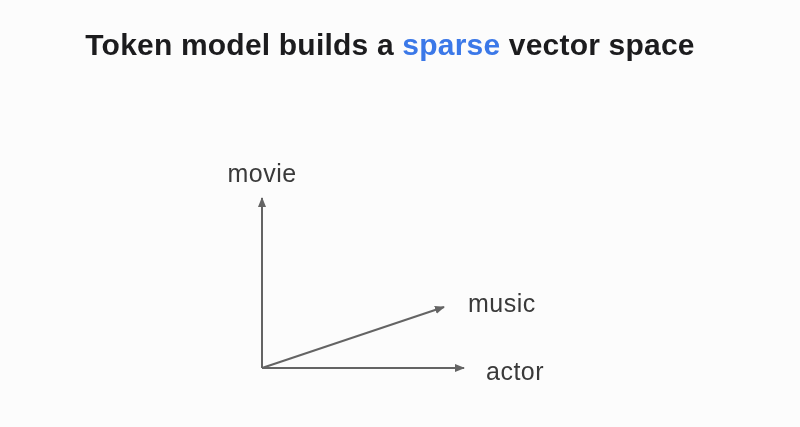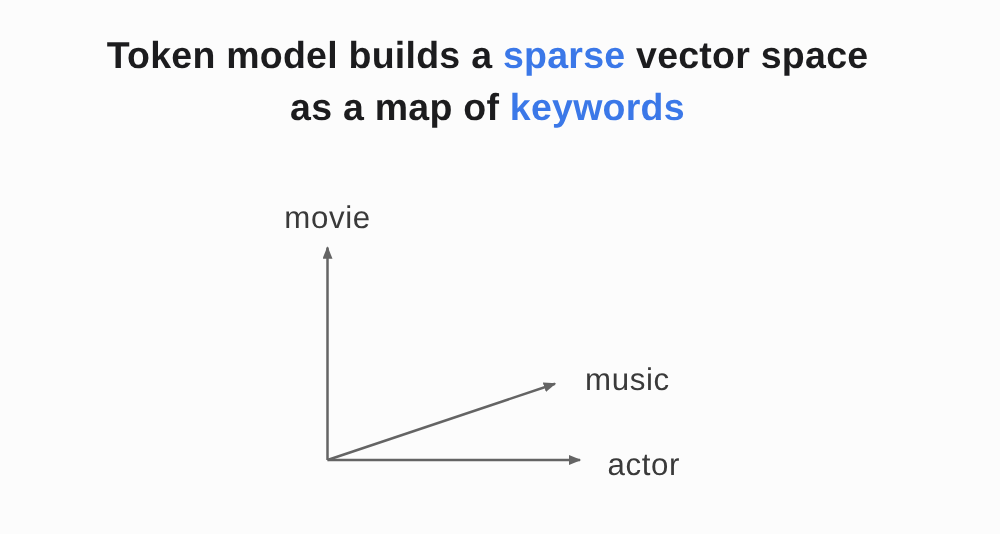--- a/index.html
+++ b/index.html
@@ -41,23 +41,20 @@
     letter-spacing: 0.5px;
   }
 </style>
 </head>
 <body>
 
 <div class="slide-title">
   <div>
     <span>Token model builds a </span><span class="hl" style="color: rgb(59, 120, 232);">sparse</span><span> vector space</span>
   </div>
-  <div>
-    <span>as a map of </span><span class="hl" style="color: rgb(59, 120, 232);">keywords</span>
-  </div>
 </div>
 
 <svg class="diagram-svg" width="800" height="427" viewBox="0 0 800 427">
   <defs>
     <marker id="arrowhead" markerWidth="12" markerHeight="10" refX="9" refY="4" orient="auto" markerUnits="userSpaceOnUse">
       <path d="M0,0 L10,4 L0,8 Z" fill="#646464"></path>
     </marker>
   </defs>
 
   <line x1="262" y1="368" x2="262" y2="198" stroke-width="2" marker-end="url(#arrowhead)" stroke="#646464"></line>

